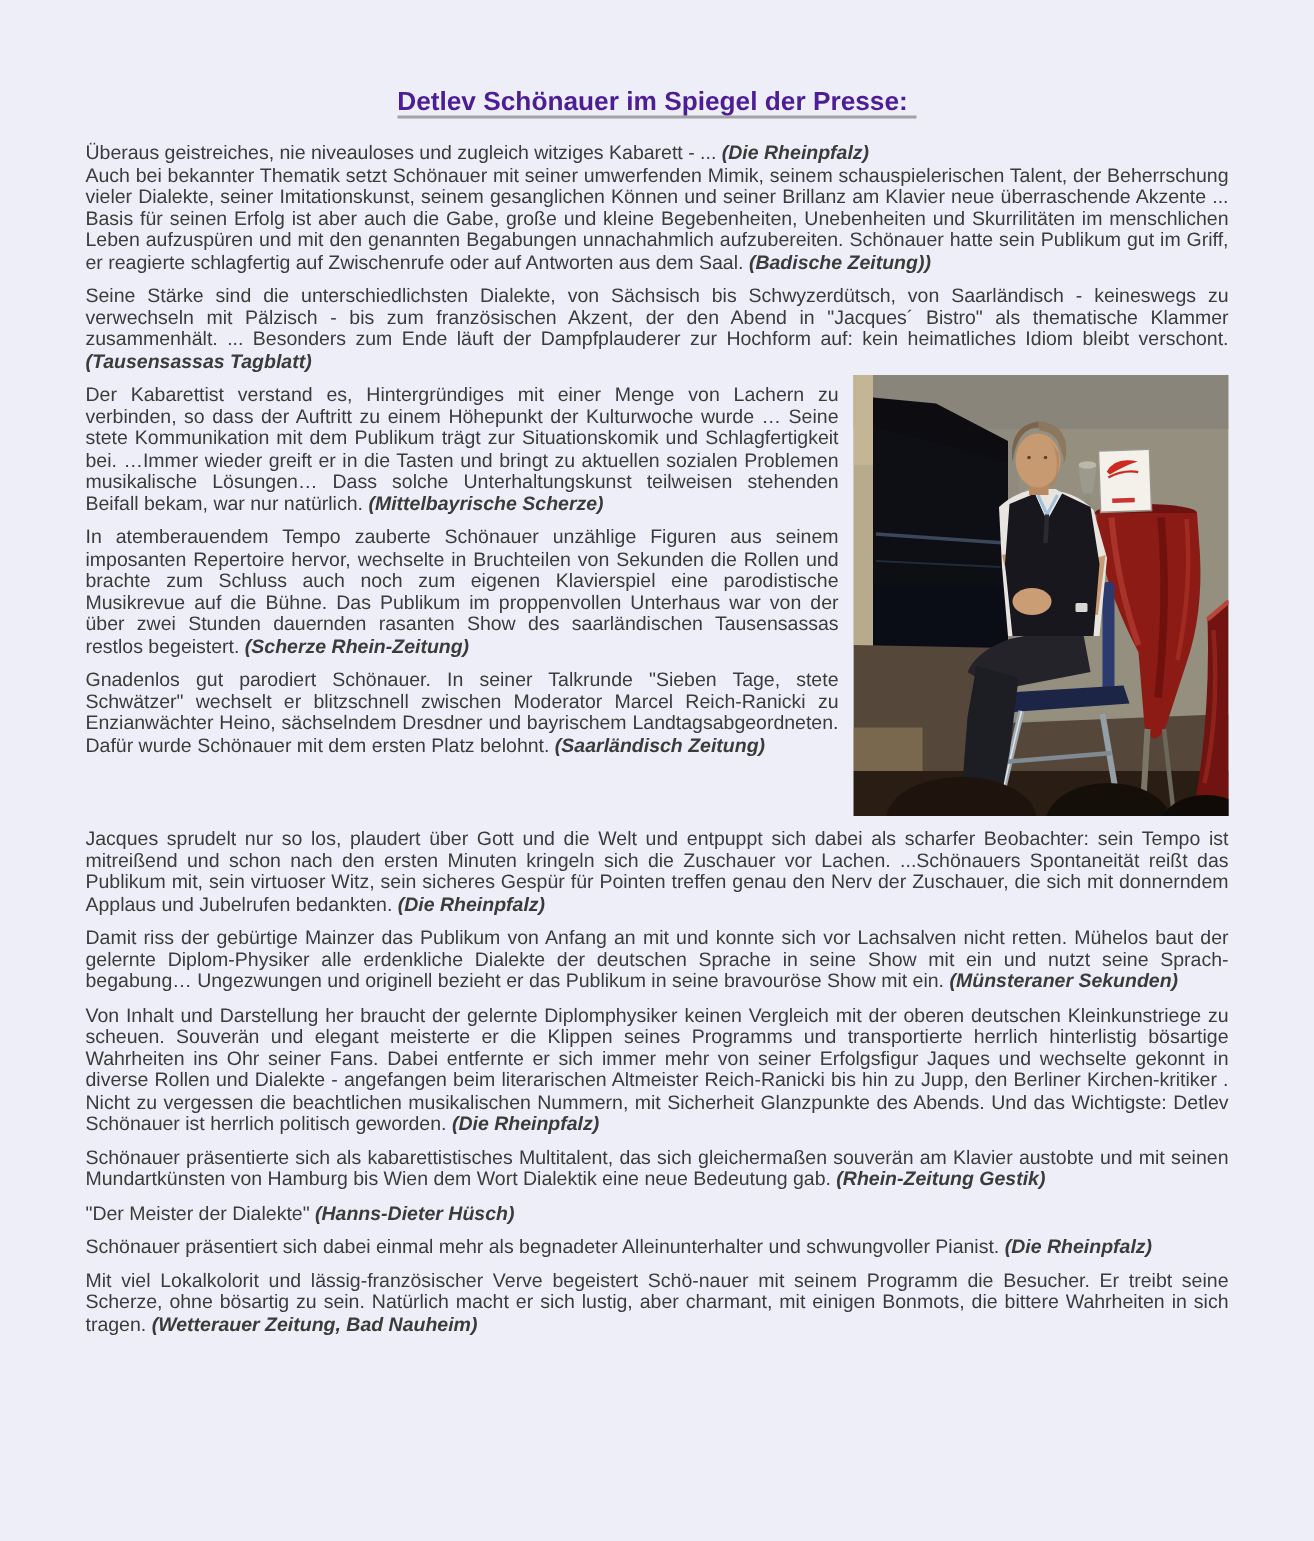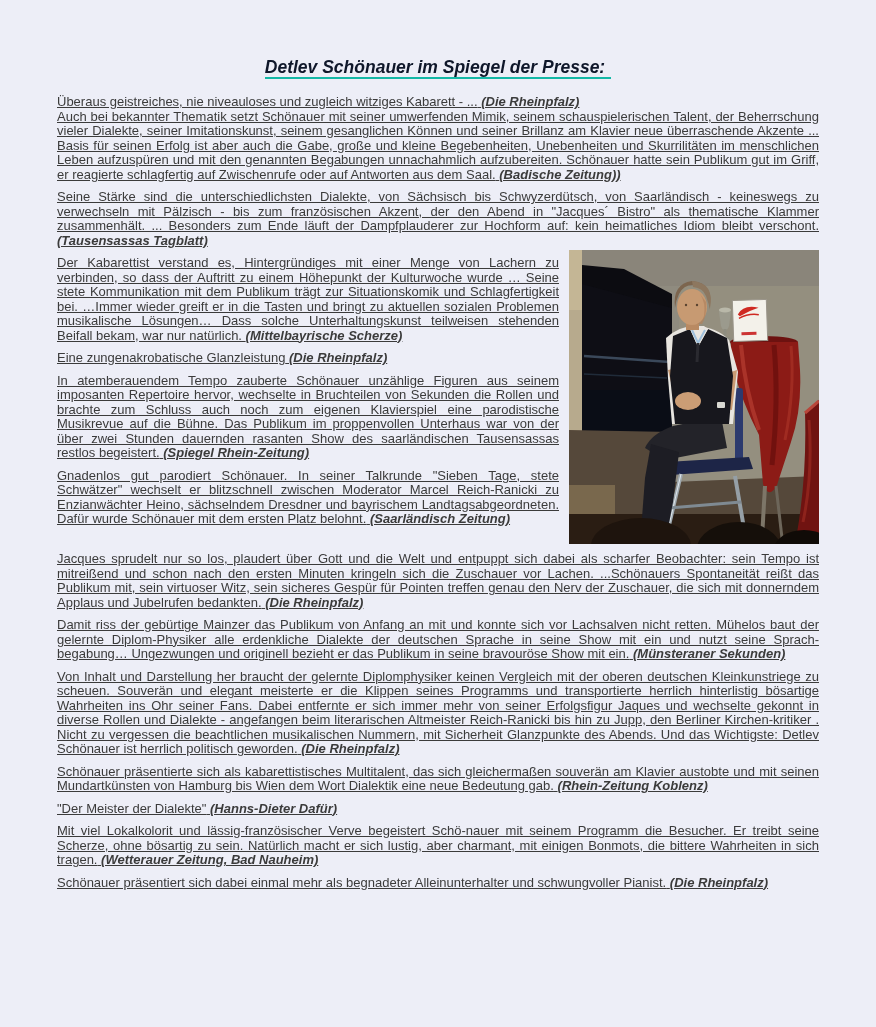--- a/index.html
+++ b/index.html
@@ -8,30 +8,28 @@
     background:#edeef7;
     font-family:"Liberation Sans","DejaVu Sans",sans-serif;
     color:#3b3b3b;
   }
   .page{width:876px;height:1027px;box-sizing:border-box;padding:56px 57px 0 57px;}
   h1.doc-title{
     margin:0 0 17px 0;text-align:center;
     font-size:17.5px;font-weight:bold;line-height:22px;
   }
   h1.doc-title .t{
-    color:#0f172a;
-    border-bottom:2px solid #14b8a6;
+    color:#4c1d95;
+    border-bottom:2px solid #a3a3a3;
     padding:0 6px 0 0;
-    font-style:italic;
   }
   p.para{
     margin:8px 0 0 0;
     font-size:13px;line-height:14.5px;
     text-align:justify;
-    text-decoration:underline;
   }
   p.para.tight{margin-top:0;}
   p.para.clear{clear:both;margin-top:16px;}
   .source{font-weight:bold;font-style:italic;white-space:nowrap;}
   figure.stage-photo{
     float:right;width:250px;height:294px;
     margin:2px 0 8px 10px;padding:0;
   }
   figure.stage-photo svg{display:block;width:250px;height:294px;}
 </style>
@@ -144,53 +142,49 @@
         <ellipse cx="235" cy="300" rx="30" ry="20" fill="#100b07"></ellipse>
       </g>
     </svg>
   </figure>
 
   <p class="para">
     <span>Der Kabarettist verstand es, Hintergründiges mit einer Menge von Lachern zu verbinden, so dass der Auftritt zu einem Höhepunkt der Kulturwoche wurde … Seine stete Kommunikation mit dem Publikum trägt zur Situationskomik und Schlagfertigkeit bei. …Immer wieder greift er in die Tasten und bringt zu aktuellen sozialen Problemen musikalische Lösungen… Dass solche Unterhaltungskunst teilweisen stehenden Beifall bekam, war nur natürlich.</span>
     <span class="source">(Mittelbayrische Scherze)</span>
   </p>
   <p class="para">
-    <span>Eine zungenakrobatische Glanzleistung</span>
-    <span class="source">(Die Rheinpfalz)</span>
-  </p>
-  <p class="para">
     <span>In atemberauendem Tempo zauberte Schönauer unzählige Figuren aus seinem imposanten Repertoire hervor, wechselte in Bruchteilen von Sekunden die Rollen und brachte zum Schluss auch noch zum eigenen Klavierspiel eine parodistische Musikrevue auf die Bühne. Das Publikum im proppenvollen Unterhaus war von der über zwei Stunden dauernden rasanten Show des saarländischen Tausensassas restlos begeistert.</span>
-    <span class="source">(Spiegel Rhein-Zeitung)</span>
+    <span class="source">(Scherze Rhein-Zeitung)</span>
   </p>
   <p class="para">
     <span>Gnadenlos gut parodiert Schönauer. In seiner Talkrunde "Sieben Tage, stete Schwätzer" wechselt er blitzschnell zwischen Moderator Marcel Reich-Ranicki zu Enzianwächter Heino, sächselndem Dresdner und bayrischem Landtagsabgeordneten. Dafür wurde Schönauer mit dem ersten Platz belohnt.</span>
     <span class="source">(Saarländisch Zeitung)</span>
   </p>
   <p class="para clear">
     <span>Jacques sprudelt nur so los, plaudert über Gott und die Welt und entpuppt sich dabei als scharfer Beobachter: sein Tempo ist mitreißend und schon nach den ersten Minuten kringeln sich die Zuschauer vor Lachen. ...Schönauers Spontaneität reißt das Publikum mit, sein virtuoser Witz, sein sicheres Gespür für Pointen treffen genau den Nerv der Zuschauer, die sich mit donnerndem Applaus und Jubelrufen bedankten.</span>
     <span class="source">(Die Rheinpfalz)</span>
   </p>
   <p class="para">
     <span>Damit riss der gebürtige Mainzer das Publikum von Anfang an mit und konnte sich vor Lachsalven nicht retten. Mühelos baut der gelernte Diplom-Physiker alle erdenkliche Dialekte der deutschen Sprache in seine Show mit ein und nutzt seine Sprach-begabung… Ungezwungen und originell bezieht er das Publikum in seine bravouröse Show mit ein.</span>
     <span class="source">(Münsteraner Sekunden)</span>
   </p>
   <p class="para">
     <span>Von Inhalt und Darstellung her braucht der gelernte Diplomphysiker keinen Vergleich mit der oberen deutschen Kleinkunstriege zu scheuen. Souverän und elegant meisterte er die Klippen seines Programms und transportierte herrlich hinterlistig bösartige Wahrheiten ins Ohr seiner Fans. Dabei entfernte er sich immer mehr von seiner Erfolgsfigur Jaques und wechselte gekonnt in diverse Rollen und Dialekte - angefangen beim literarischen Altmeister Reich-Ranicki bis hin zu Jupp, den Berliner Kirchen-kritiker . Nicht zu vergessen die beachtlichen musikalischen Nummern, mit Sicherheit Glanzpunkte des Abends. Und das Wichtigste: Detlev Schönauer ist herrlich politisch geworden.</span>
     <span class="source">(Die Rheinpfalz)</span>
   </p>
   <p class="para">
     <span>Schönauer präsentierte sich als kabarettistisches Multitalent, das sich gleichermaßen souverän am Klavier austobte und mit seinen Mundartkünsten von Hamburg bis Wien dem Wort Dialektik eine neue Bedeutung gab.</span>
-    <span class="source">(Rhein-Zeitung Koblenz)</span>
+    <span class="source">(Rhein-Zeitung Gestik)</span>
   </p>
   <p class="para">
     <span>"Der Meister der Dialekte"</span>
-    <span class="source">(Hanns-Dieter Dafür)</span>
+    <span class="source">(Hanns-Dieter Hüsch)</span>
+  </p>
+  <p class="para">
+    <span>Schönauer präsentiert sich dabei einmal mehr als begnadeter Alleinunterhalter und schwungvoller Pianist.</span>
+    <span class="source">(Die Rheinpfalz)</span>
   </p>
   <p class="para">
     <span>Mit viel Lokalkolorit und lässig-französischer Verve begeistert Schö-nauer mit seinem Programm die Besucher. Er treibt seine Scherze, ohne bösartig zu sein. Natürlich macht er sich lustig, aber charmant, mit einigen Bonmots, die bittere Wahrheiten in sich tragen.</span>
     <span class="source">(Wetterauer Zeitung, Bad Nauheim)</span>
   </p>
-  <p class="para">
-    <span>Schönauer präsentiert sich dabei einmal mehr als begnadeter Alleinunterhalter und schwungvoller Pianist.</span>
-    <span class="source">(Die Rheinpfalz)</span>
-  </p>
 
 </div>
 
 </body></html>

